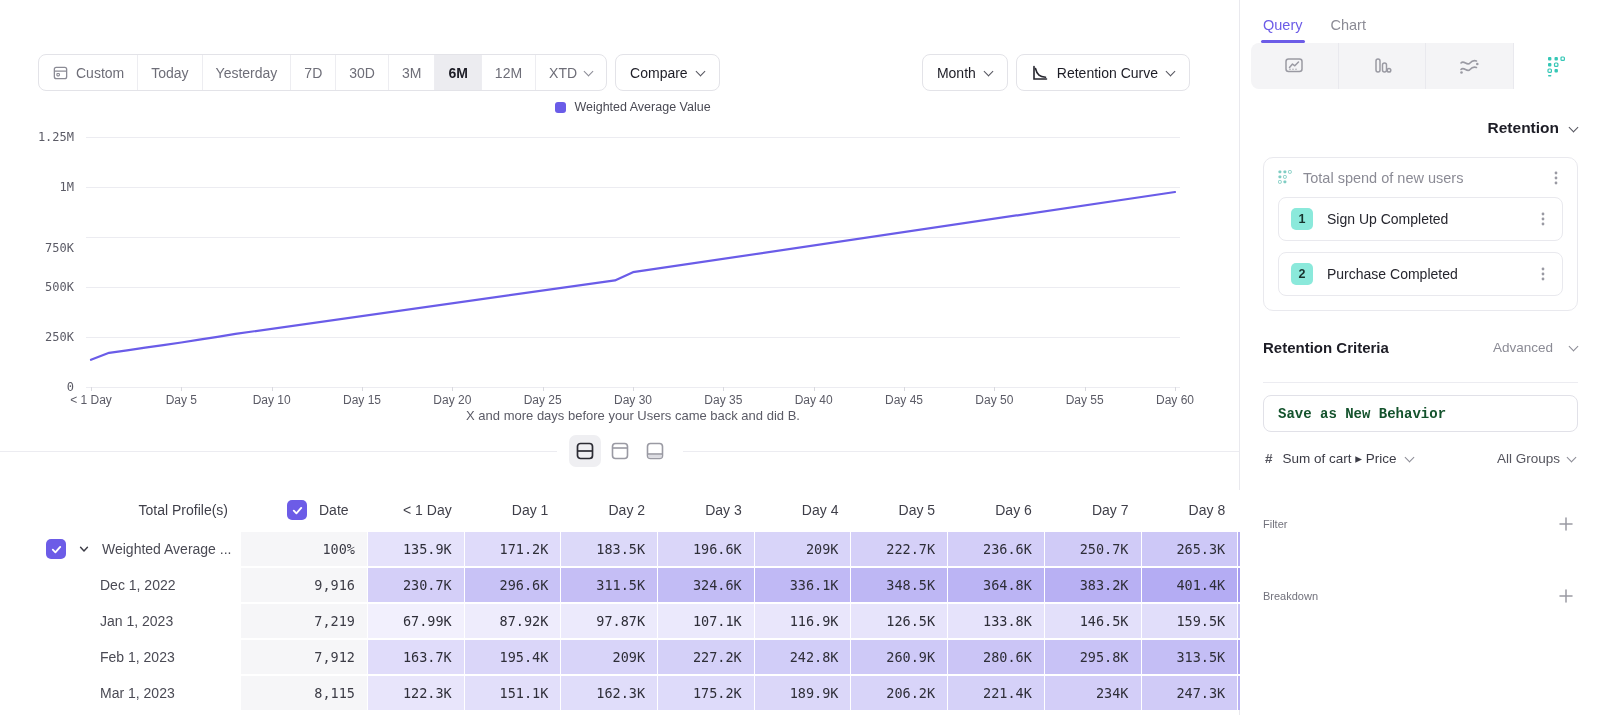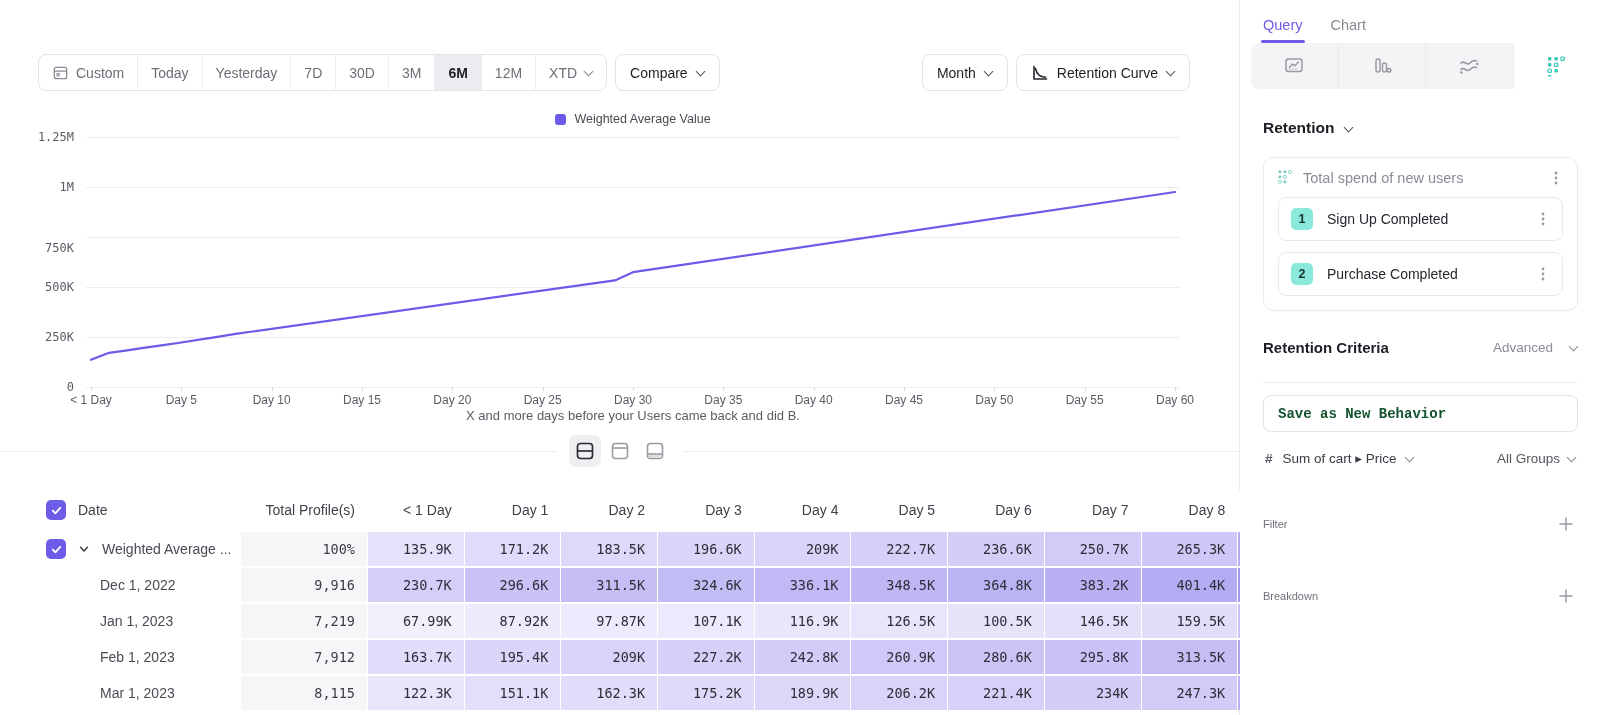--- a/index.html
+++ b/index.html
@@ -15,21 +15,21 @@
   .seg { display:flex; align-items:stretch; border:1px solid #e3e3e8; border-radius:8px; height:37px; overflow:hidden; background:#fff; }
   .seg-item { display:flex; align-items:center; gap:7px; padding:0 13px; font-size:14px; color:#6e6e78; border-right:1px solid #ededf1; cursor:pointer; white-space:nowrap; }
   .seg-item:last-child { border-right:none; }
   .seg-item.sel { background:#ececf0; color:#1d1d26; font-weight:bold; }
   .btn { display:flex; align-items:center; gap:8px; height:37px; padding:0 14px; border:1px solid #e3e3e8; border-radius:8px; background:#fff; font-size:14px; color:#1d1d26; font-weight:500; cursor:pointer; }
   .chev { width:9px; height:9px; display:inline-block; position:relative; }
   .chev::after { content:""; position:absolute; left:1px; top:0px; width:6px; height:6px; border-right:1.6px solid #8b8b95; border-bottom:1.6px solid #8b8b95; transform:rotate(45deg); }
   .chev.dark::after { border-color:#55555e; }
 
   
-  .legend { position:absolute; top:112px; left:86px; width:1094px; display:flex; justify-content:center; align-items:center; gap:8px; font-size:12.5px; color:#4a4a54; }
+  .legend { position:absolute; top:100px; left:86px; width:1094px; display:flex; justify-content:center; align-items:center; gap:8px; font-size:12.5px; color:#4a4a54; }
   .legend-swatch { width:11px; height:11px; border-radius:3px; }
 
   
   .plot { position:absolute; left:86px; top:137px; width:1094px; height:250px; }
   .gridline { position:absolute; left:0; right:0; height:1px; background:#ececf1; }
   .ylab { position:absolute; right:calc(100% + 12px); font-family:"DejaVu Sans Mono", monospace; font-size:12px; color:#5b5b66; white-space:nowrap; }
   .xtick { position:absolute; top:250px; width:1px; height:4px; background:#d9d9df; }
   .xlab { position:absolute; top:256px; transform:translateX(-50%); font-size:12px; color:#5b5b66; white-space:nowrap; }
   .plot svg { position:absolute; left:0; top:0; overflow:visible; }
   .xtitle { position:absolute; left:86px; top:408px; width:1094px; text-align:center; font-size:13px; color:#5b5b66; }
@@ -57,21 +57,21 @@
   .ptabs { position:relative; height:43px; display:flex; align-items:center; gap:28px; padding:6px 22px 0; }
   .ptab { font-size:14.5px; color:#8b8b95; font-weight:500; cursor:pointer; position:relative; height:100%; display:flex; align-items:center; }
   .ptab.active { color:#6C5CE7; }
   .ptab.active::after { content:""; position:absolute; left:-2px; right:-2px; bottom:0; height:3px; border-radius:2px; background:#6C5CE7; }
   .ricons { display:flex; height:46px; margin-left:10px; width:349px; }
   .ricon { flex:1; display:flex; align-items:center; justify-content:center; background:#f4f4f6; border-right:1px solid #e9e9ee; cursor:pointer; }
   .ricon:first-child { border-radius:8px 0 0 8px; }
   .ricon:last-child { border-right:none; }
   .ricon.active { background:#fff; }
   .pbody { padding:0 22px; }
-  .ptitle-row { margin-top:30px; display:flex; align-items:center; gap:10px; }
+  .ptitle-row { margin-top:30px; display:flex; align-items:center; gap:10px;justify-content:flex-end; }
   .ptitle { font-size:15.5px; font-weight:bold; color:#1d1d26; }
   .bcard { margin-top:20px; border:1px solid #e9e9ee; border-radius:10px; padding:12px 14px 14px; }
   .bcard-head { display:flex; align-items:center; gap:10px; }
   .bcard-title { flex:1; font-size:14.5px; color:#8b8b95; }
   .event-row { margin-top:11px; border:1px solid #e9e9ee; border-radius:8px; height:44px; display:flex; align-items:center; gap:14px; padding:0 12px; }
   .step-badge { width:22px; height:22px; border-radius:5px; background:#8BE9DB; color:#17332d; font-size:12.5px; font-weight:bold; display:flex; align-items:center; justify-content:center; flex:none; }
   .event-label { flex:1; font-size:14px; color:#26262e; font-weight:500; }
   .crit-row { margin-top:28px; display:flex; align-items:center; justify-content:space-between; }
   .crit-title { font-size:15px; font-weight:bold; color:#1d1d26; }
   .adv { display:flex; align-items:center; gap:16px; font-size:13.5px; color:#8b8b95; cursor:pointer; }
@@ -220,31 +220,31 @@
       <button class="tgl">
         <svg width="20" height="20" viewBox="0 0 20 20" fill="none">
           <rect x="2.5" y="2.5" width="15" height="15" rx="3" stroke="#9a9aa3" stroke-width="1.6"></rect>
           <path d="M2.5 13 H17.5" stroke="#9a9aa3" stroke-width="1.6"></path>
           <rect x="3.5" y="14" width="13" height="2.7" fill="#dcdce2"></rect>
         </svg>
       </button>
     </div>
 
   <div class="tbl" id="tbl">
+      <div class="th-cell th-num">Total Profile(s)</div>
       <div class="th-cell">
         <span class="date-col-pad">
           <span class="cbx">
             <svg width="13" height="13" viewBox="0 0 14 14" fill="none">
               <path d="M3 7.2 L5.8 10 L11 4.2" stroke="#fff" stroke-width="2" stroke-linecap="round" stroke-linejoin="round"></path>
             </svg>
           </span>
           <span>Date</span>
         </span>
       </div>
-      <div class="th-cell th-num">Total Profile(s)</div>
       <div class="th-cell th-num">&lt; 1 Day</div>
       <div class="th-cell th-num">Day 1</div>
       <div class="th-cell th-num">Day 2</div>
       <div class="th-cell th-num">Day 3</div>
       <div class="th-cell th-num">Day 4</div>
       <div class="th-cell th-num">Day 5</div>
       <div class="th-cell th-num">Day 6</div>
       <div class="th-cell th-num">Day 7</div>
       <div class="th-cell th-num">Day 8</div>
       <div class="th-cell"></div>
@@ -289,21 +289,21 @@
       <div class="td-cell td-date">
         <span style="padding-left: 100px;">Jan 1, 2023</span>
       </div>
       <div class="td-cell td-prof">7,219</div>
       <div class="td-cell td-val" style="background: rgba(108, 92, 231, 0.09);">67.99K</div>
       <div class="td-cell td-val" style="background: rgba(108, 92, 231, 0.114);">87.92K</div>
       <div class="td-cell td-val" style="background: rgba(108, 92, 231, 0.13);">97.87K</div>
       <div class="td-cell td-val" style="background: rgba(108, 92, 231, 0.137);">107.1K</div>
       <div class="td-cell td-val" style="background: rgba(108, 92, 231, 0.153);">116.9K</div>
       <div class="td-cell td-val" style="background: rgba(108, 92, 231, 0.165);">126.5K</div>
-      <div class="td-cell td-val" style="background: rgba(108, 92, 231, 0.173);">100.5K</div>
+      <div class="td-cell td-val" style="background: rgba(108, 92, 231, 0.173);">133.8K</div>
       <div class="td-cell td-val" style="background: rgba(108, 92, 231, 0.19);">146.5K</div>
       <div class="td-cell td-val" style="background: rgba(108, 92, 231, 0.204);">159.5K</div>
       <div class="td-cell" style="background: rgba(108, 92, 231, 0.365);"></div>
       <div class="td-cell td-date">
         <span style="padding-left: 100px;">Feb 1, 2023</span>
       </div>
       <div class="td-cell td-prof">7,912</div>
       <div class="td-cell td-val" style="background: rgba(108, 92, 231, 0.21);">163.7K</div>
       <div class="td-cell td-val" style="background: rgba(108, 92, 231, 0.25);">195.4K</div>
       <div class="td-cell td-val" style="background: rgba(108, 92, 231, 0.267);">209K</div>

